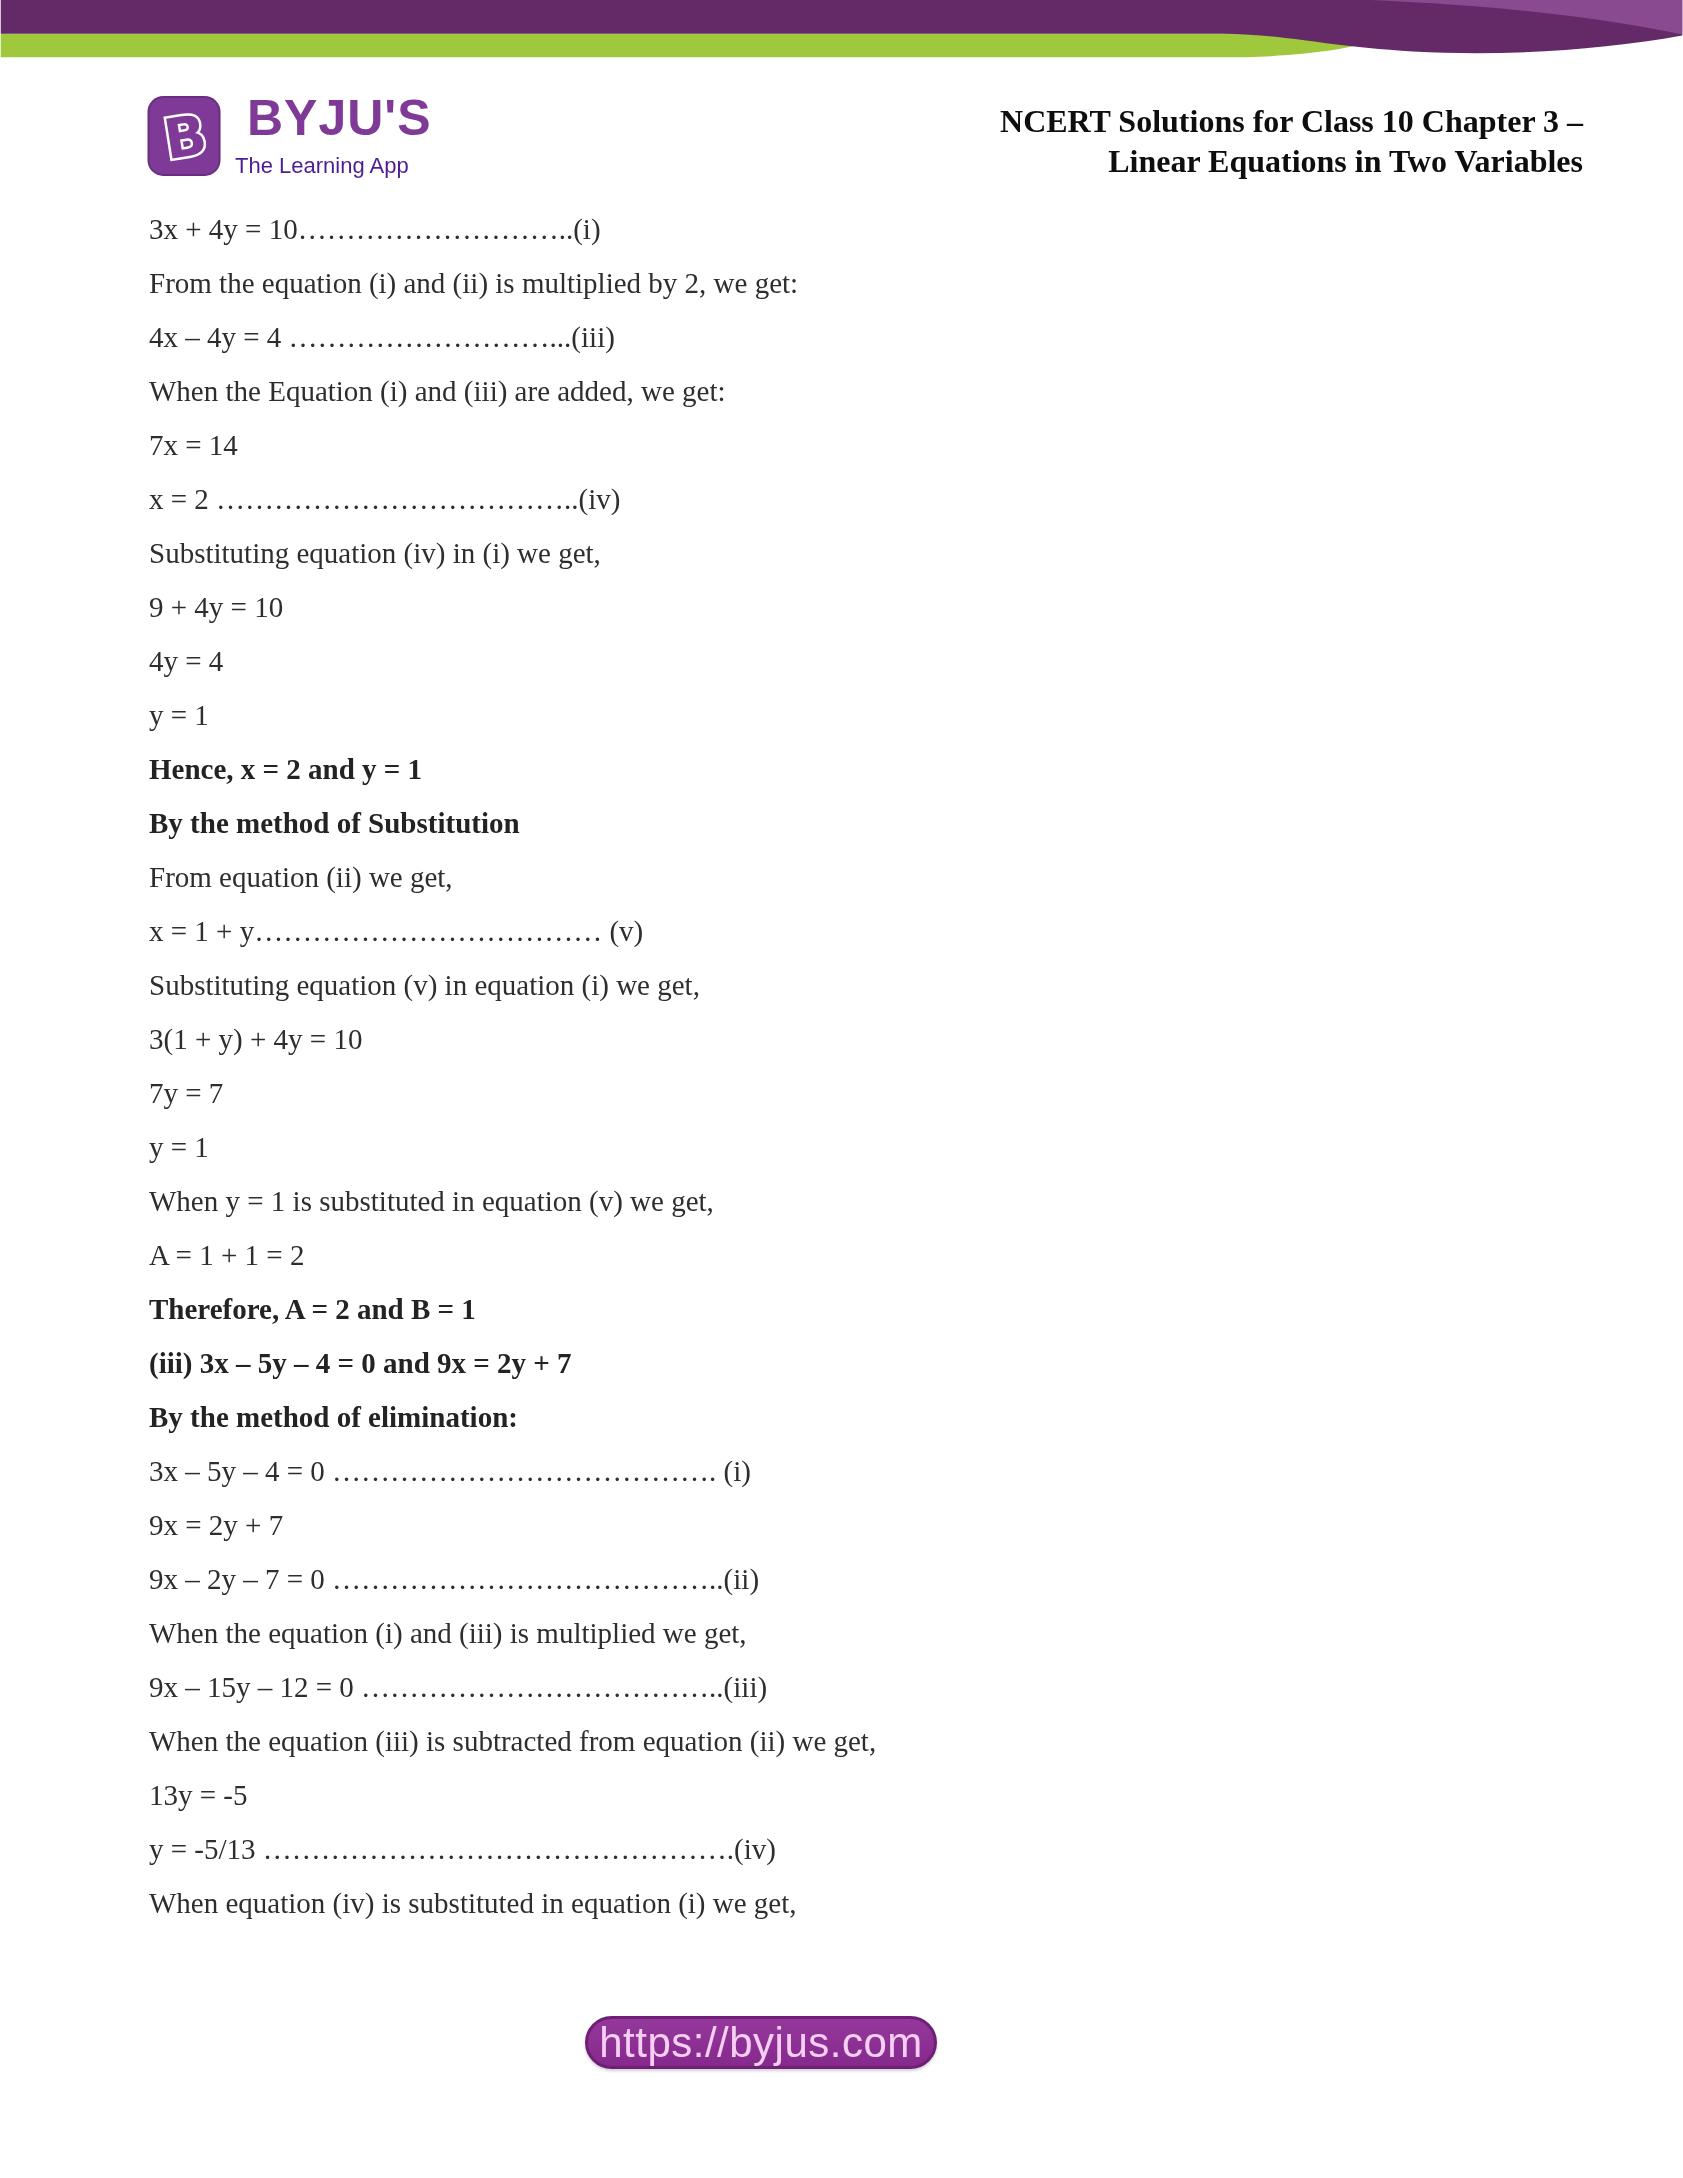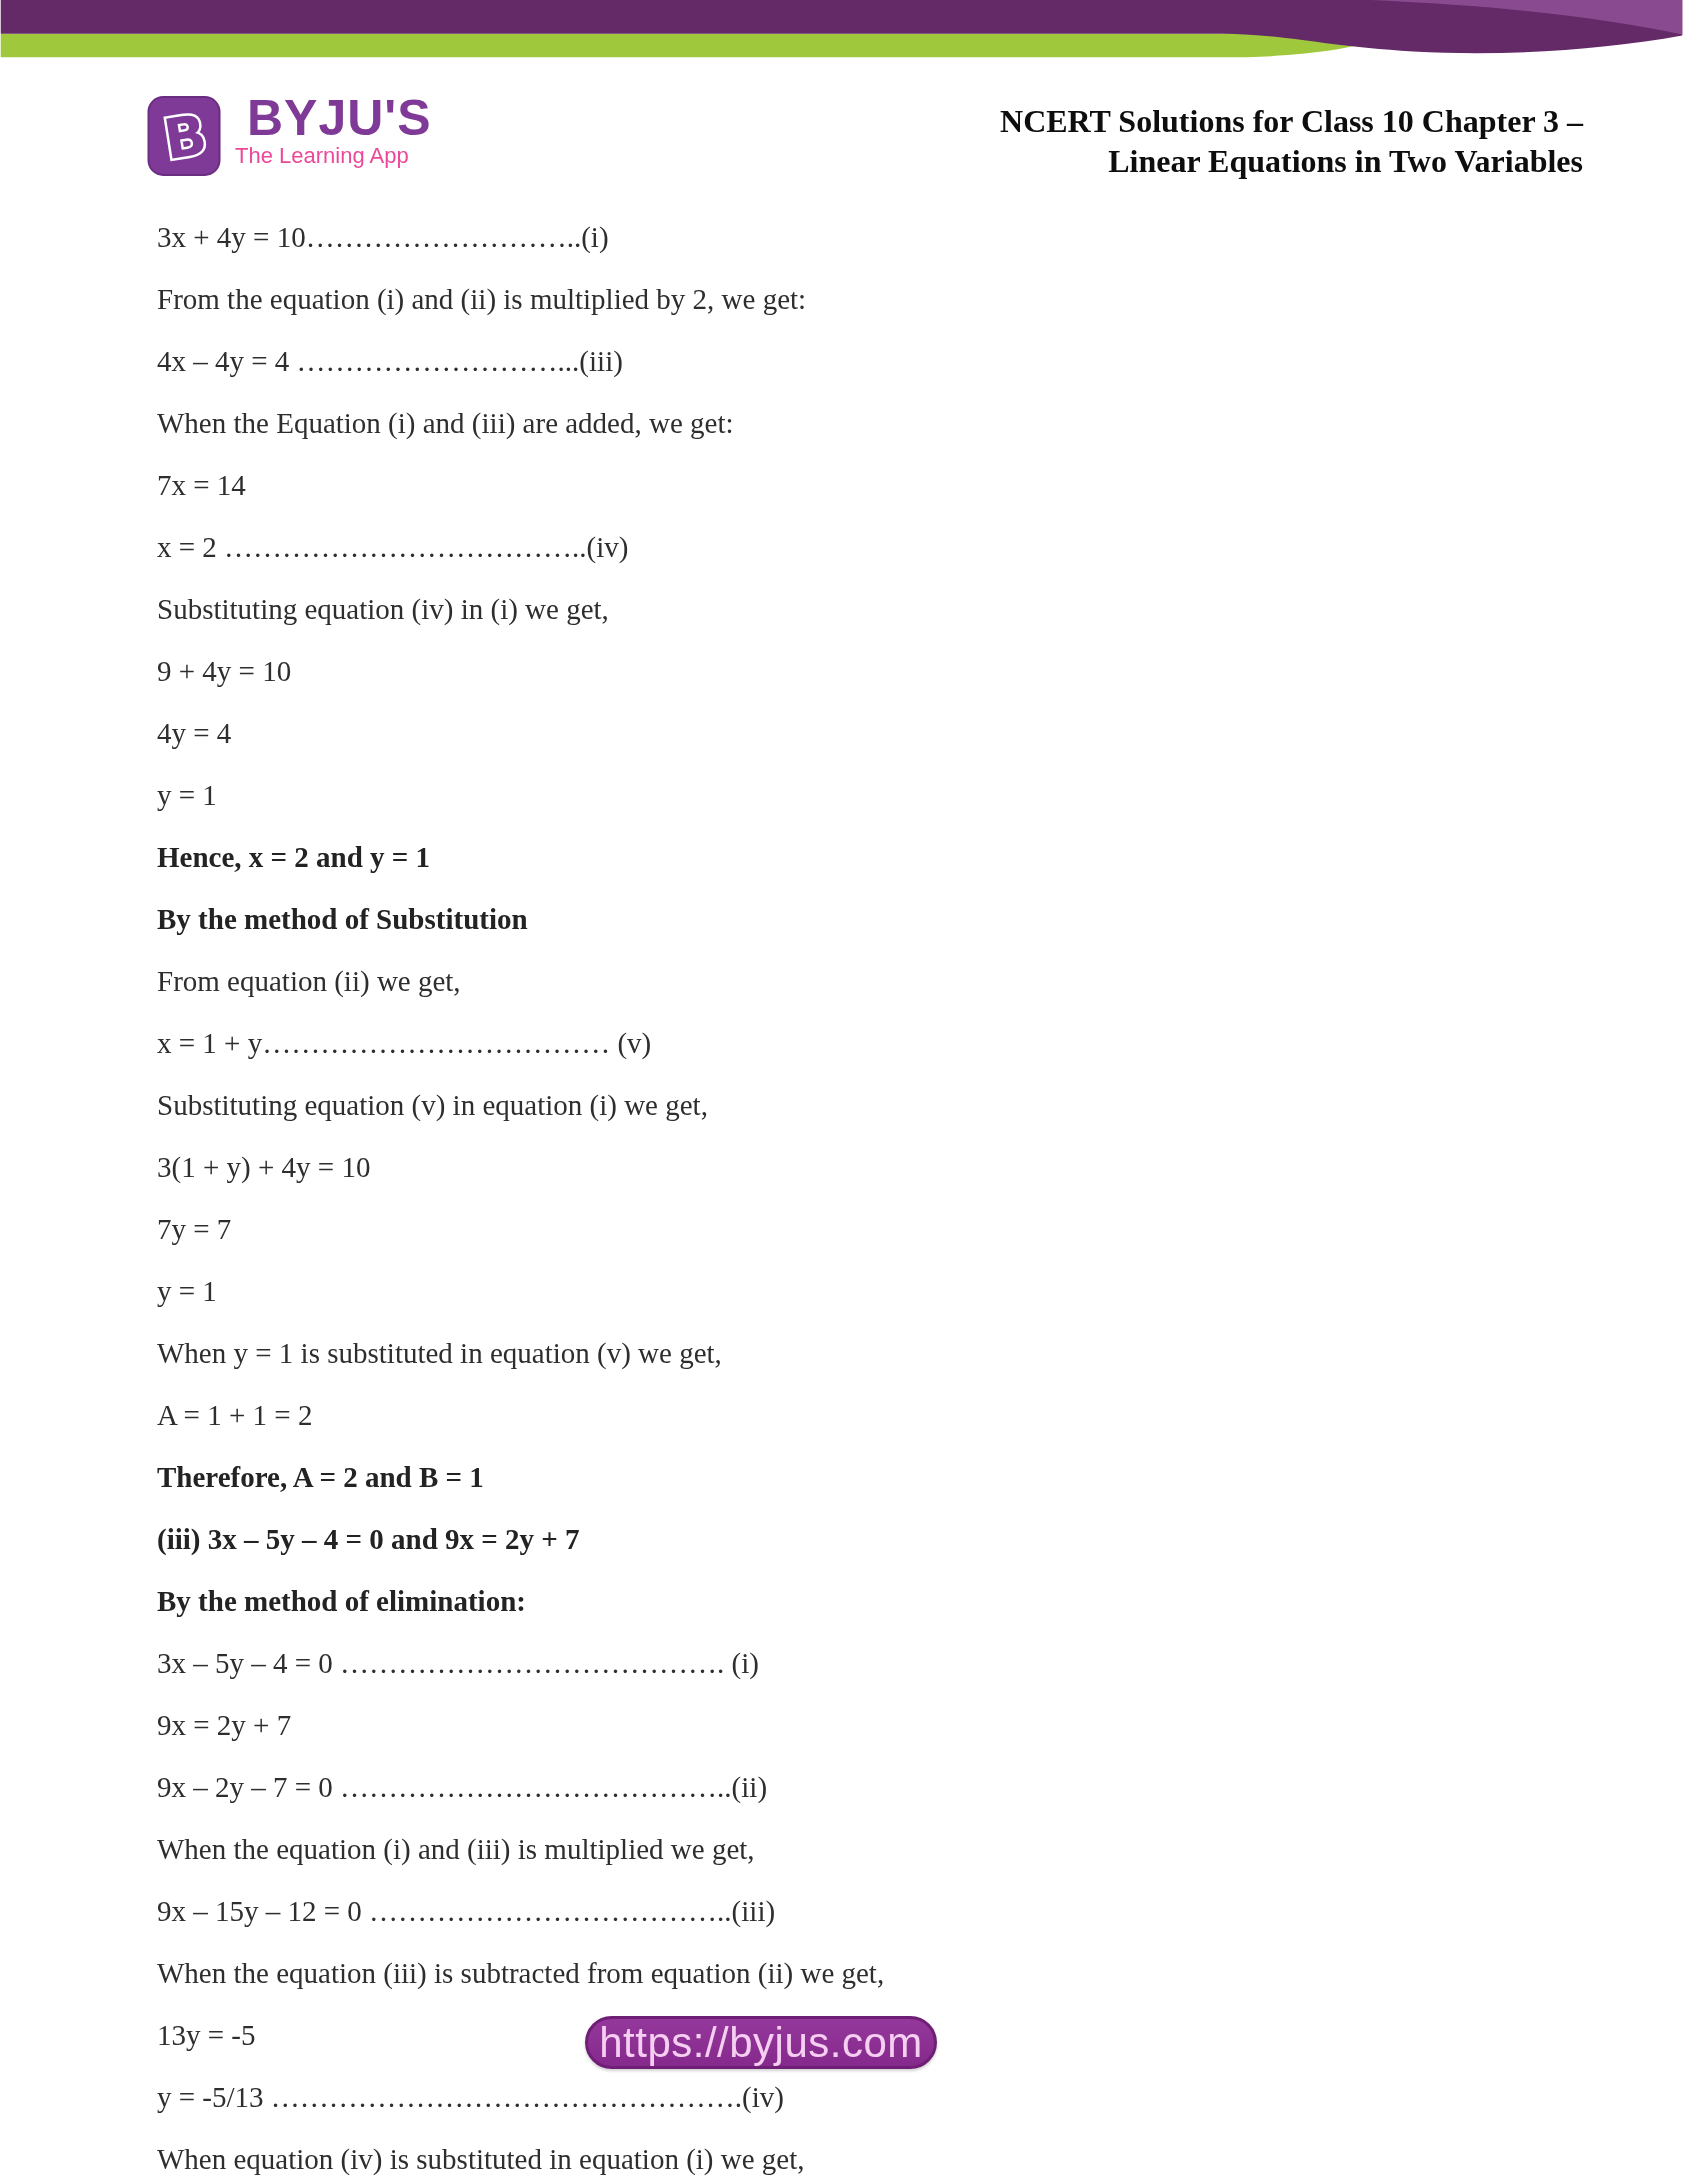--- a/index.html
+++ b/index.html
@@ -14,35 +14,35 @@
 
   .logo { position: absolute; left: 147px; top: 95px; display: flex; align-items: flex-start; gap: 13px; }
   .logo-icon { display: block; }
   .brand-name {
     font-family: "Liberation Sans", sans-serif;
     font-weight: 700; font-size: 50px; line-height: 46px;
     color: #7e3a96; letter-spacing: 1px; margin-left: 12px;
   }
   .brand-tagline {
     font-family: "Liberation Sans", sans-serif;
-    font-size: 22px; line-height: 26px; color: #ec4899; margin-top: 2px;
+    font-size: 22px; line-height: 26px; color: #4c1d95; margin-top: 12px;
   }
 
   .doc-title {
     position: absolute; top: 101px; right: 100px;
     text-align: right;
     font-weight: 700; font-size: 32px; line-height: 40px;
     color: #0e0e0e;
   }
 
   .content {
     position: absolute; left: 149px; top: 212px; width: 1317px;
     font-size: 29px; color: #2e2e2e;
   }
-  .content p { margin: 8px; height: 54px; line-height: 34px; }
+  .content p { margin: 0; height: 54px; line-height: 34px; }
   .content p.bold { font-weight: 700; color: #232323; }
 
   .footer-pill {
     position: absolute; left: 585px; top: 2016px;
     width: 352px; height: 53px;
     background: linear-gradient(180deg, #94389b 0%, #86298c 100%);
     border: 3px solid #6f1f75;
     border-radius: 30px;
     display: flex; align-items: center; justify-content: center;
     box-sizing: border-box;

